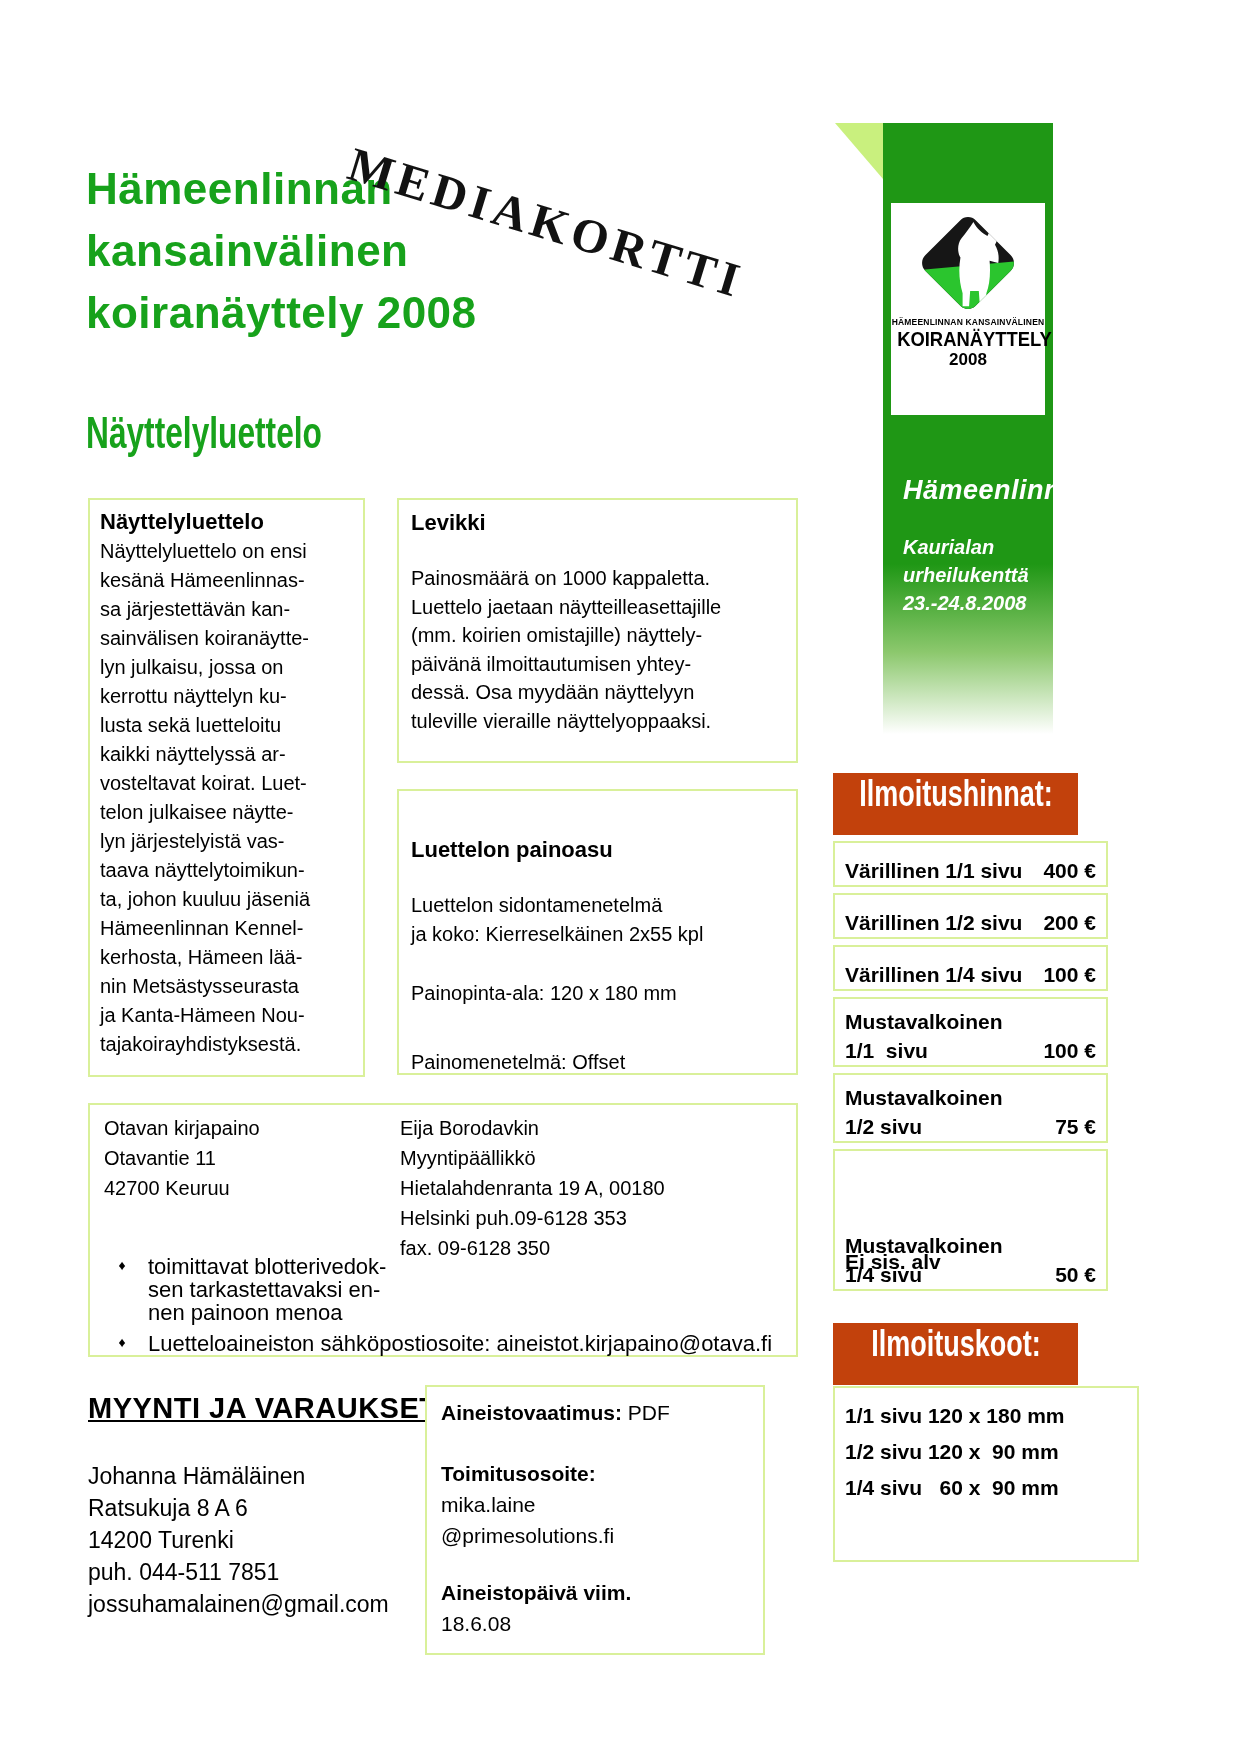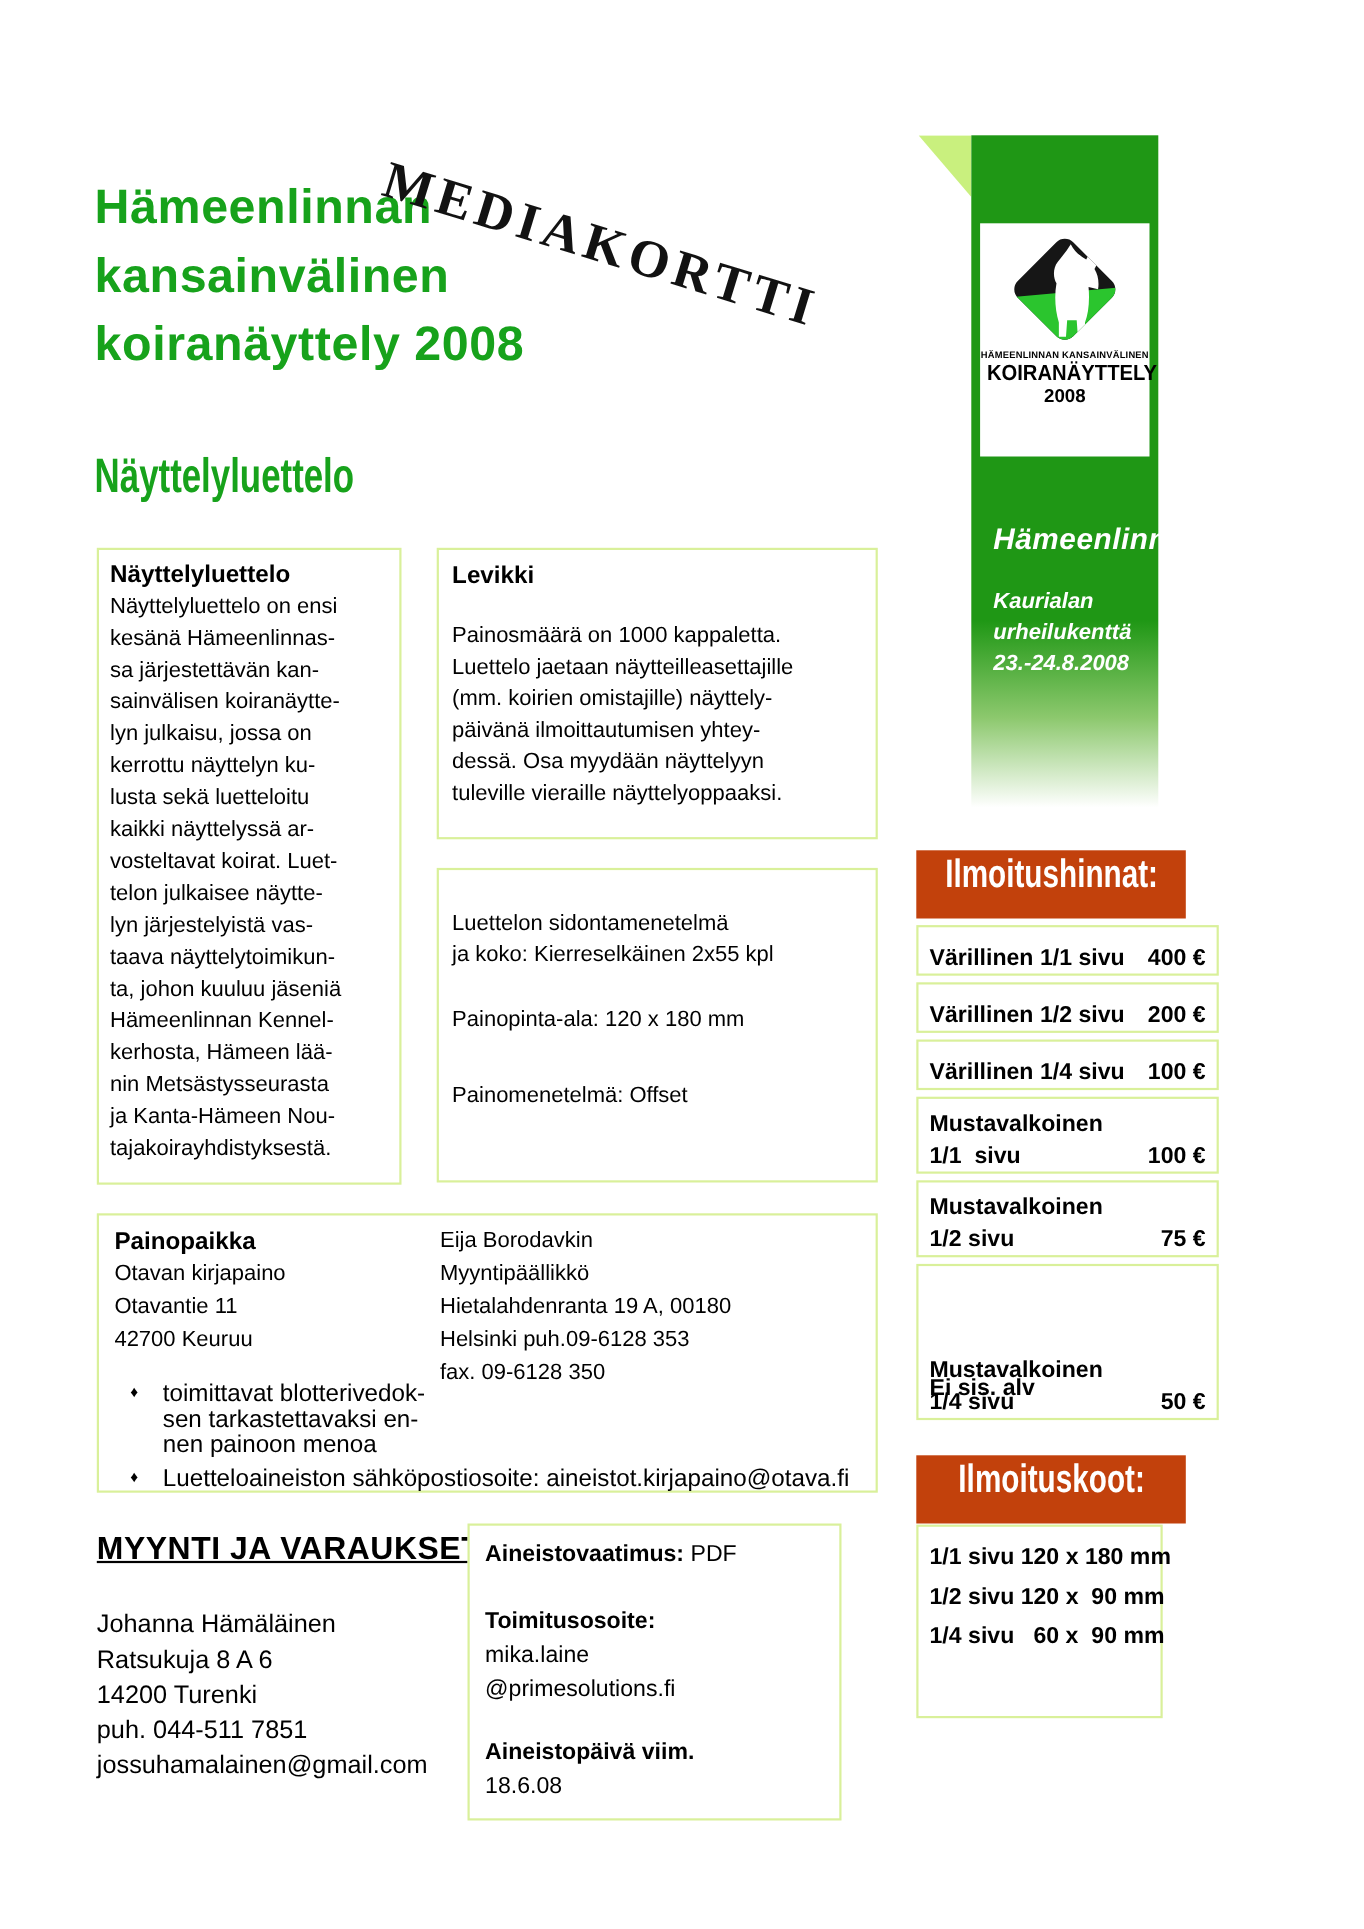--- a/index.html
+++ b/index.html
@@ -80,21 +80,21 @@
   .price-rows{position:absolute;left:833px;top:841px;width:275px;}
   .price-row{border:2px solid #d9f09a;background:#fff;box-sizing:border-box;margin-bottom:6px;
              display:flex;justify-content:space-between;align-items:flex-end;
              padding:8px 10px 0 10px;font-size:21px;font-weight:bold;line-height:29px;}
   .price-row .lbl{white-space:pre;}
   .row-s{height:46px;}
   .row-m{height:70px;}
   .row-l{height:142px;position:relative;}
   .price-note{position:absolute;left:10px;top:96px;font-size:21px;font-weight:bold;}
 
-  .sizes-box{position:absolute;left:833px;top:1386px;width:224px;height:176px;
+  .sizes-box{position:absolute;left:833px;top:1386px;width:306px;height:176px;
              border:2px solid #d9f09a;box-sizing:border-box;padding:10px 10px;}
   .sizes-text{font-size:21px;font-weight:bold;line-height:36px;white-space:pre;}
 </style>
 </head>
 <body>
 
 <div class="page">
 
   <div class="main-title pre">Hämeenlinnan
 kansainvälinen
@@ -128,29 +128,29 @@
     <div class="box-h">Levikki</div>
     <div class="body pre">Painosmäärä on 1000 kappaletta.
 Luettelo jaetaan näytteilleasettajille
 (mm. koirien omistajille) näyttely-
 päivänä ilmoittautumisen yhtey-
 dessä. Osa myydään näyttelyyn
 tuleville vieraille näyttelyoppaaksi.</div>
   </div>
 
   <div class="box box-painoasu">
+    <div class="box-h">Luettelon painoasu</div>
     <p class="p1 pre">Luettelon sidontamenetelmä
 ja koko: Kierreselkäinen 2x55 kpl</p>
     <p class="p2">Painopinta-ala: 120 x 180 mm</p>
     <p class="p3">Painomenetelmä: Offset</p>
   </div>
 
   <div class="box box-print">
     <div class="col-left">
-      <div class="box-h">Painopaikka</div>
       <div class="addr pre">Otavan kirjapaino
 Otavantie 11
 42700 Keuruu</div>
     </div>
     <div class="col-right">
       <div class="addr pre">Eija Borodavkin
 Myyntipäällikkö
 Hietalahdenranta 19 A, 00180
 Helsinki puh.09-6128 353
 fax. 09-6128 350</div>

